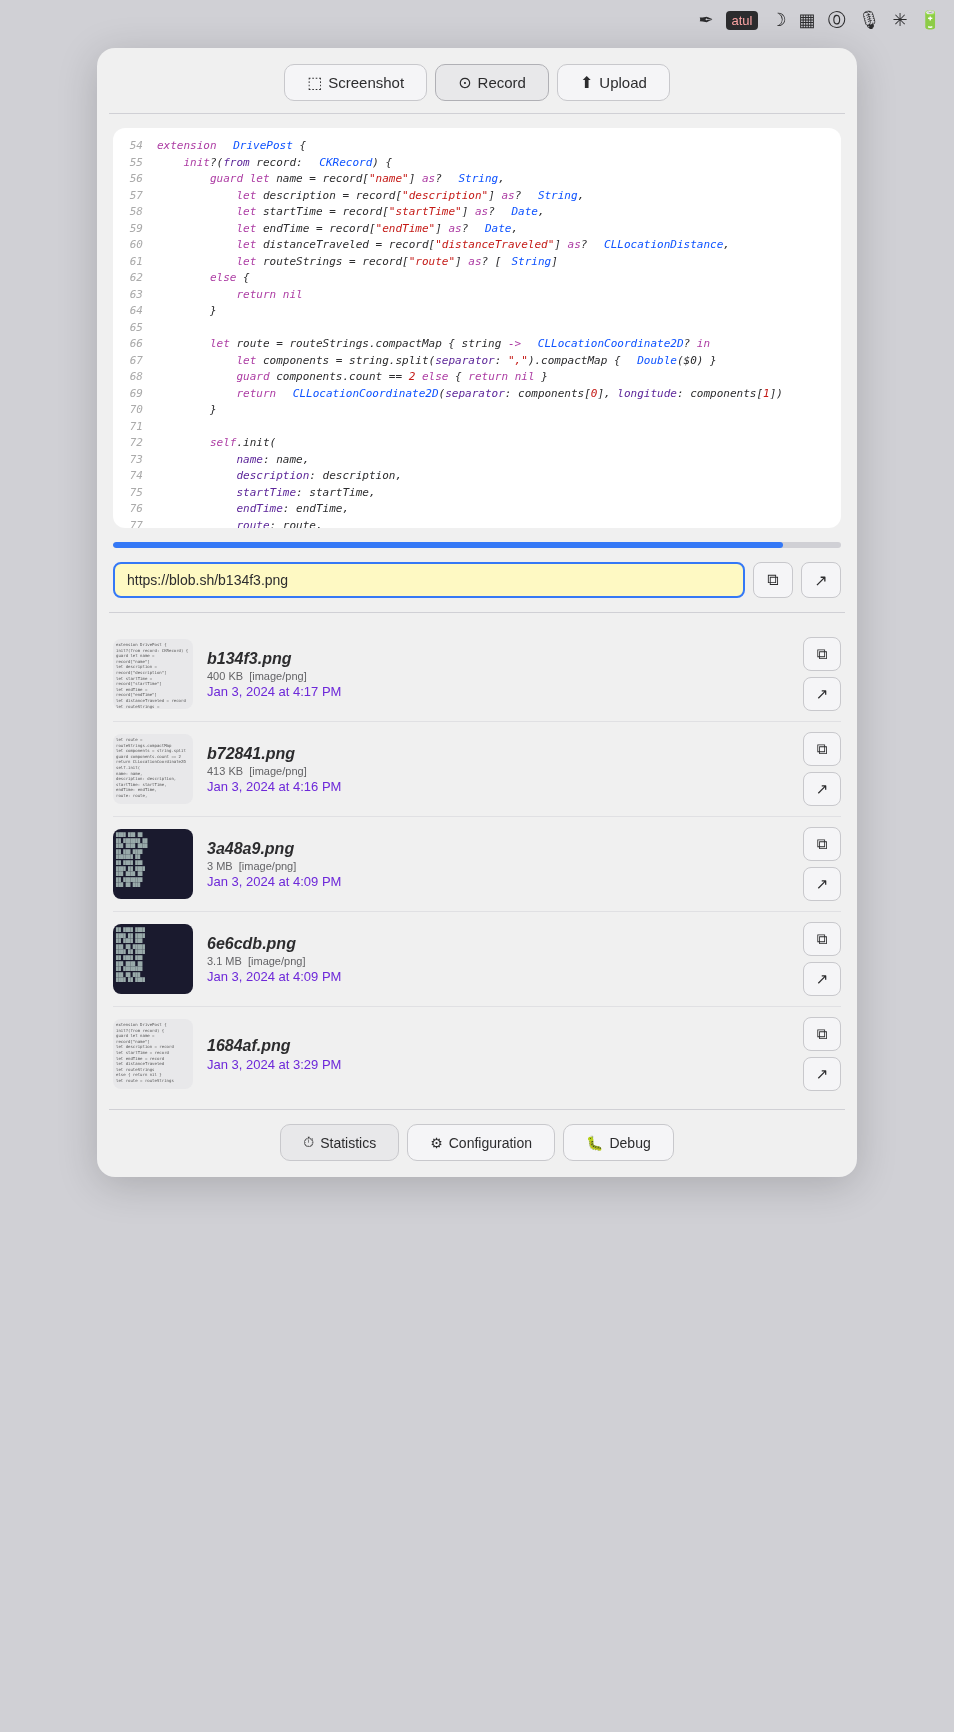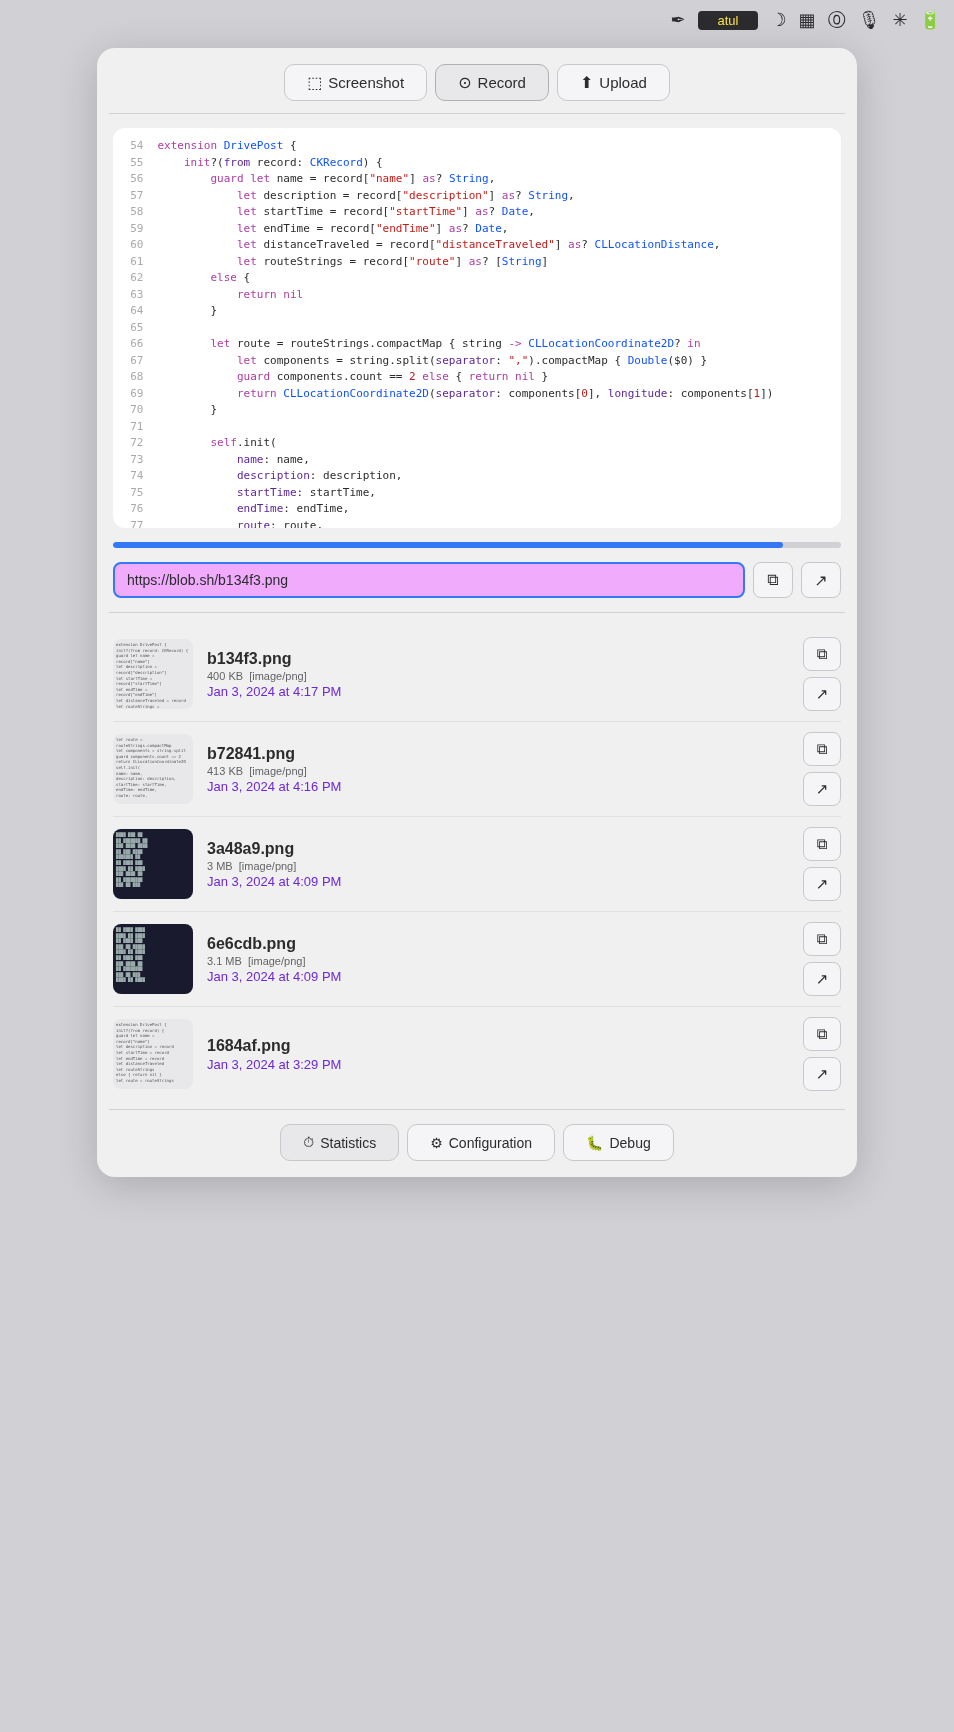--- a/index.html
+++ b/index.html
@@ -24,23 +24,23 @@
       padding: 0 12px;
       gap: 12px;
     }
     .menubar-icon {
       font-size: 18px;
       color: #2c2c2e;
       cursor: pointer;
     }
     .menubar-icon.selected {
       background: #2c2c2e;
-      color: #fde047;
+      color: #fca5a5;
       border-radius: 4px;
-      padding: 2px 20px;
+      padding: 2px 6px;
       font-size: 13px;
     }
 
     
     .panel {
       width: 760px;
       background: #f0f0f0;
       border-radius: 18px;
       margin-top: 8px;
       padding: 0 0 16px 0;
@@ -96,20 +96,21 @@
       font-family: 'SF Mono', 'Menlo', monospace;
       font-size: 11px;
       line-height: 1.5;
       max-height: 400px;
       overflow-y: auto;
     }
     .code-table {
       display: table;
       width: 100%;
       border-collapse: collapse;
+      font-style: italic;
     }
     .code-row {
       display: table-row;
     }
     .line-num {
       display: table-cell;
       color: #aaa;
       padding-right: 14px;
       user-select: none;
       min-width: 28px;
@@ -118,21 +119,21 @@
     }
     .line-code {
       display: table-cell;
       white-space: pre;
       color: #2c2c2e;
     }
     
     .kw { color: #ad3da4; }
     .str { color: #c41a16; }
     .param { color: #5c2699; }
-    .type { color: #0d52ff; }
+    .type { color: #0d52ff; margin-left: 10px; }
 
     
     .progress-bar-container {
       margin: 14px 16px 0 16px;
       height: 6px;
       background: #d0d0d5;
       border-radius: 3px;
       overflow: hidden;
     }
     .progress-bar-fill {
@@ -148,21 +149,21 @@
       flex-direction: row;
       align-items: center;
       gap: 8px;
       padding: 14px 16px 0 16px;
     }
     .url-input {
       flex: 1;
       padding: 8px 12px;
       border-radius: 8px;
       border: 2px solid #3478f6;
-      background: #f0abfc;
+      background: #fef9c3;
       font-size: 14px;
       color: #2c2c2e;
       outline: none;
     }
     .icon-btn {
       width: 40px;
       height: 36px;
       border-radius: 8px;
       border: 1.5px solid #c8c8cc;
       background: #f5f5f7;
@@ -222,20 +223,21 @@
     .file-info {
       flex: 1;
       display: flex;
       flex-direction: column;
       gap: 2px;
     }
     .file-name {
       font-size: 16px;
       font-weight: 600;
       color: #2c2c2e;
+      font-style: italic;
     }
     .file-meta {
       font-size: 11px;
       color: #636366;
     }
     .file-date {
       font-size: 13px;
       color: #6d28d9;
     }
     .file-actions {

